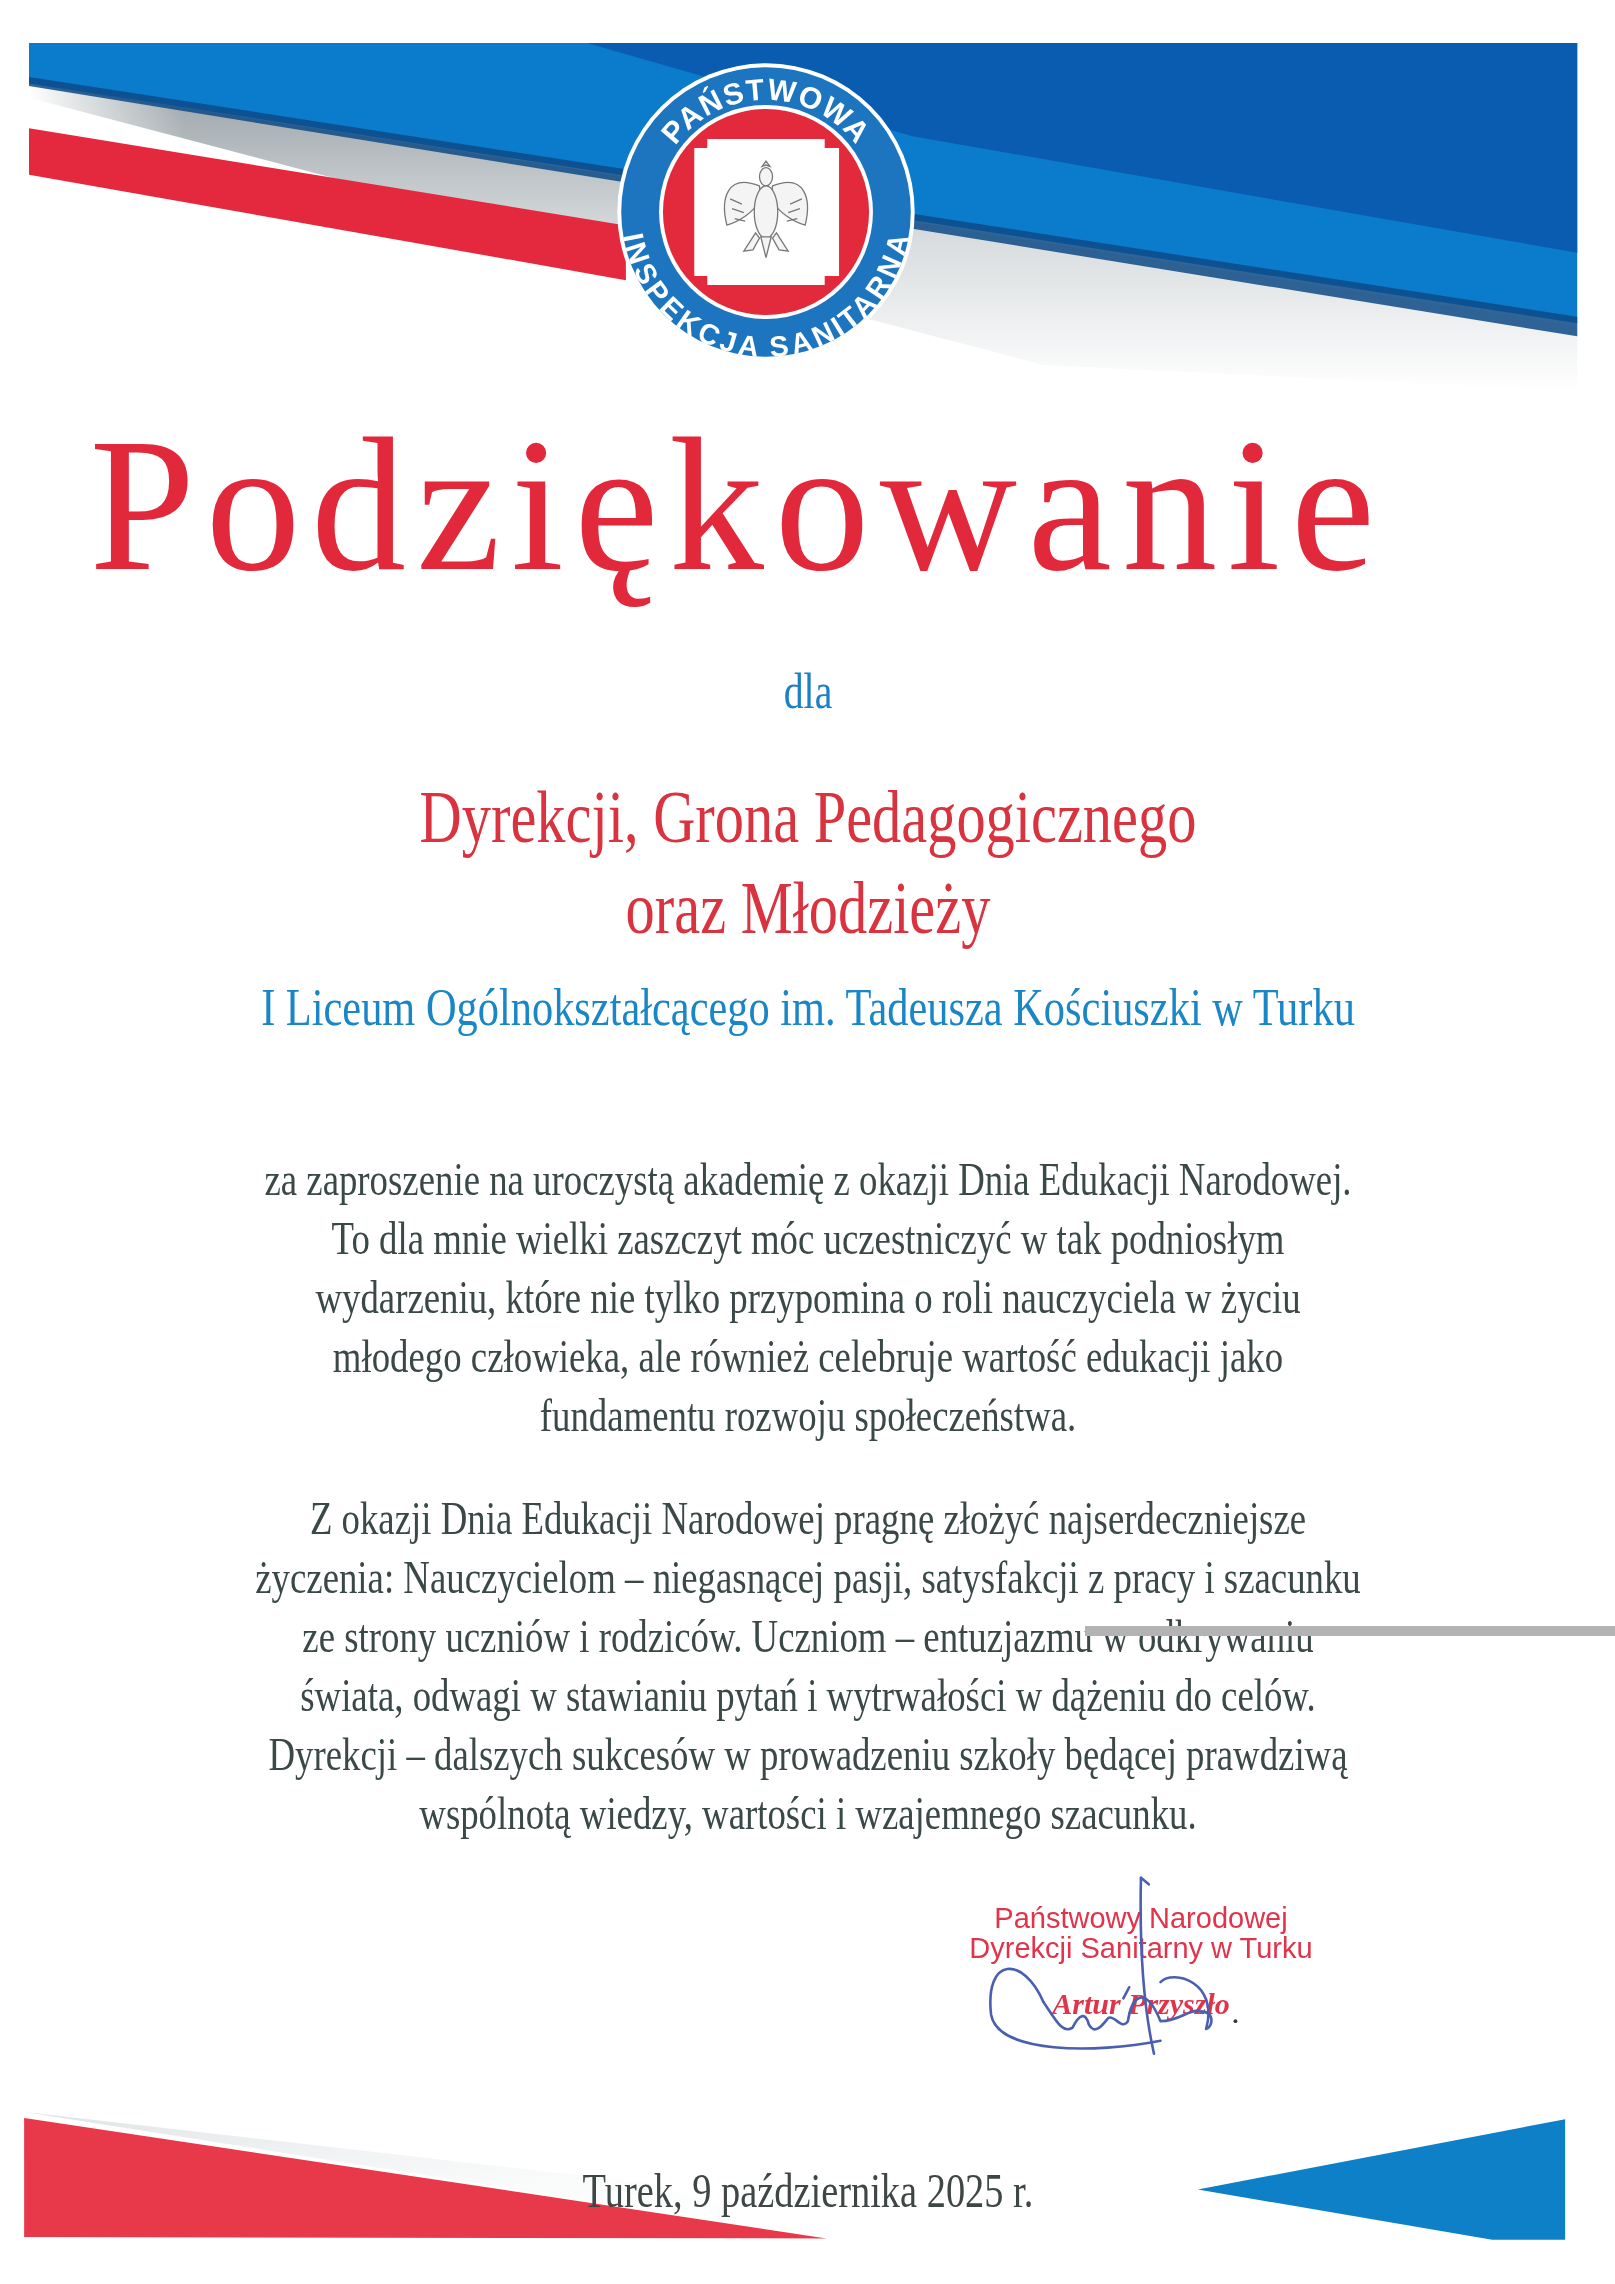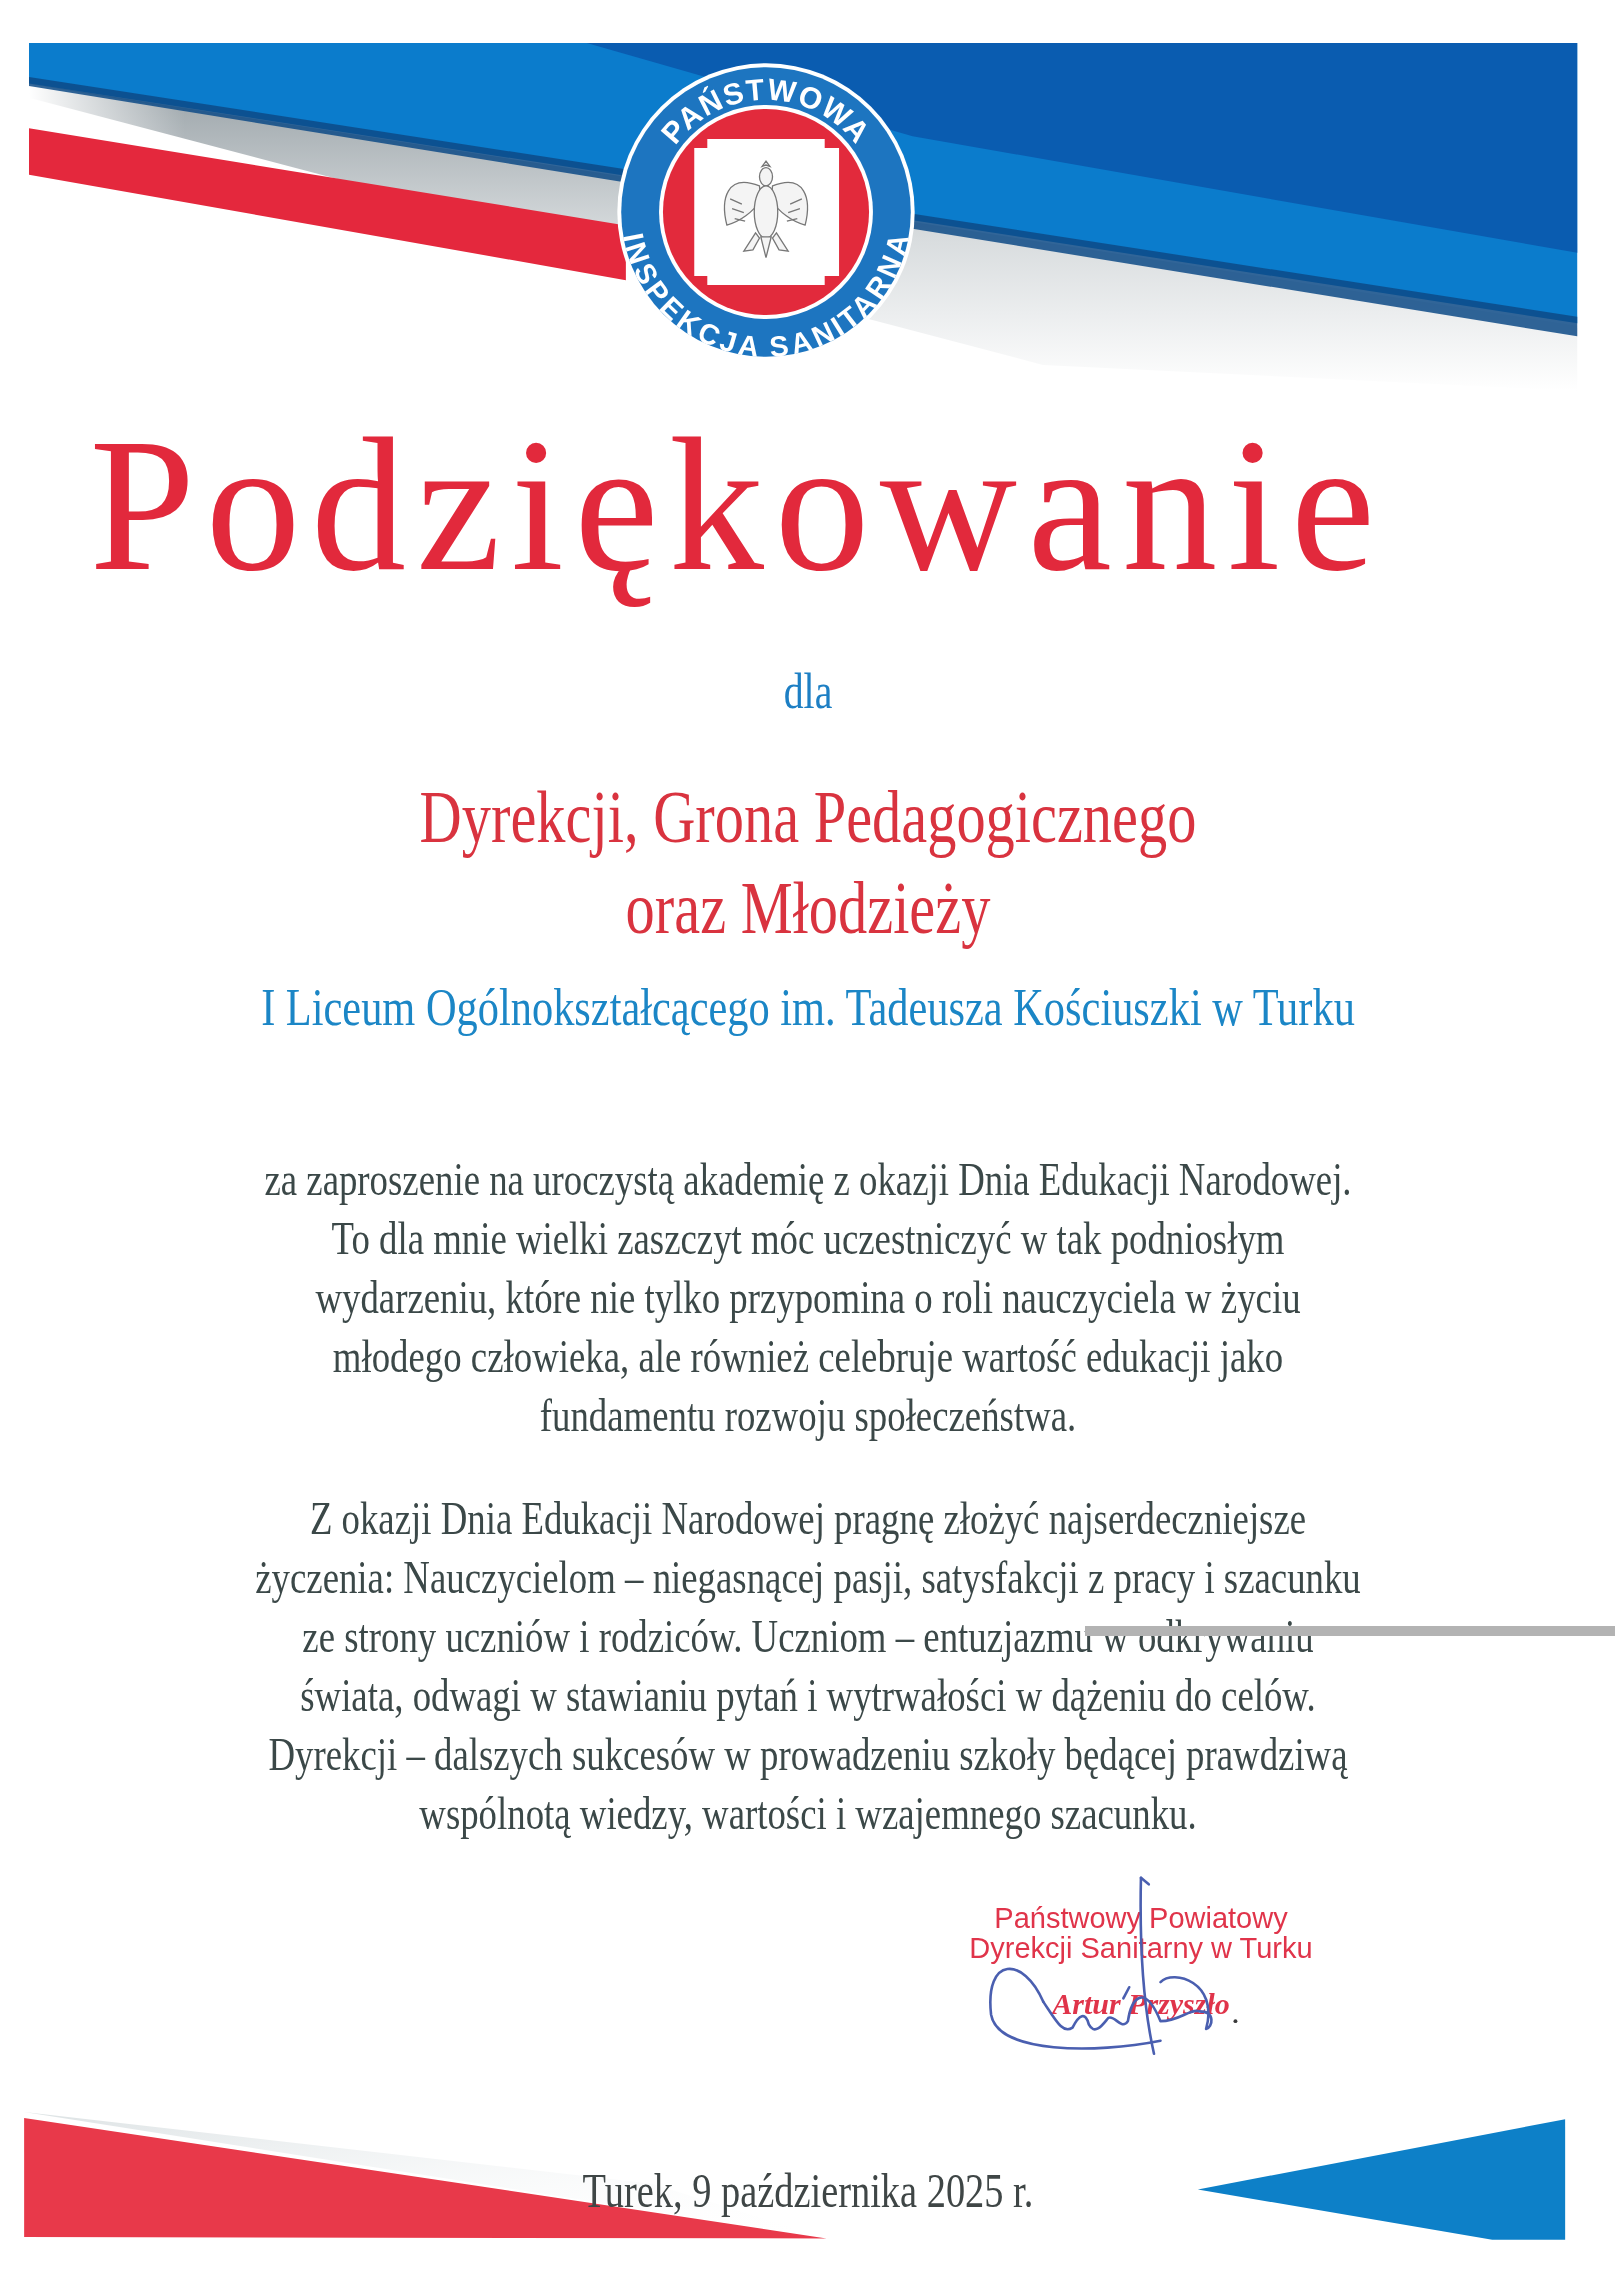--- a/index.html
+++ b/index.html
@@ -149,21 +149,21 @@
     <span>życzenia: Nauczycielom – niegasnącej pasji, satysfakcji z pracy i szacunku</span>
     <span>ze strony uczniów i rodziców. Uczniom – entuzjazmu w odkrywaniu</span>
     <span>świata, odwagi w stawianiu pytań i wytrwałości w dążeniu do celów.</span>
     <span>Dyrekcji – dalszych sukcesów w prowadzeniu szkoły będącej prawdziwą</span>
     <span>wspólnotą wiedzy, wartości i wzajemnego szacunku.</span>
   </div>
 
   <div class="abs scan-bar"></div>
 
   <div class="abs stamp">
-    <div class="stamp-line stamp-l1 sans">Państwowy Powiatowy</div>
+    <div class="stamp-line stamp-l1 sans">Państwowy Narodowej</div>
     <div class="stamp-line stamp-l2 sans">Dyrekcji Sanitarny w Turku</div>
     <div class="stamp-line stamp-name">Artur Przyszło</div>
   </div>
 
   <svg class="abs signature" viewBox="0 0 600 320" width="391" height="209">
     <g fill="none" stroke="#4a5fb0" stroke-width="4" stroke-linecap="round" stroke-linejoin="round">
       <path d="M 270,30 L 282,40"></path>
       <path d="M 270,30 C 268,120 272,220 290,300"></path>
       <path d="M 120,220 C 90,150 30,150 40,240 C 50,300 200,300 300,280"></path>
       <path d="M 120,220 C 140,250 150,270 165,260 C 175,240 185,235 190,255 C 200,275 215,250 220,245 C 230,240 240,265 250,250 C 255,215 275,190 300,250 C 330,250 345,230 360,235 C 385,235 380,260 370,262 C 390,190 320,170 300,190"></path>

